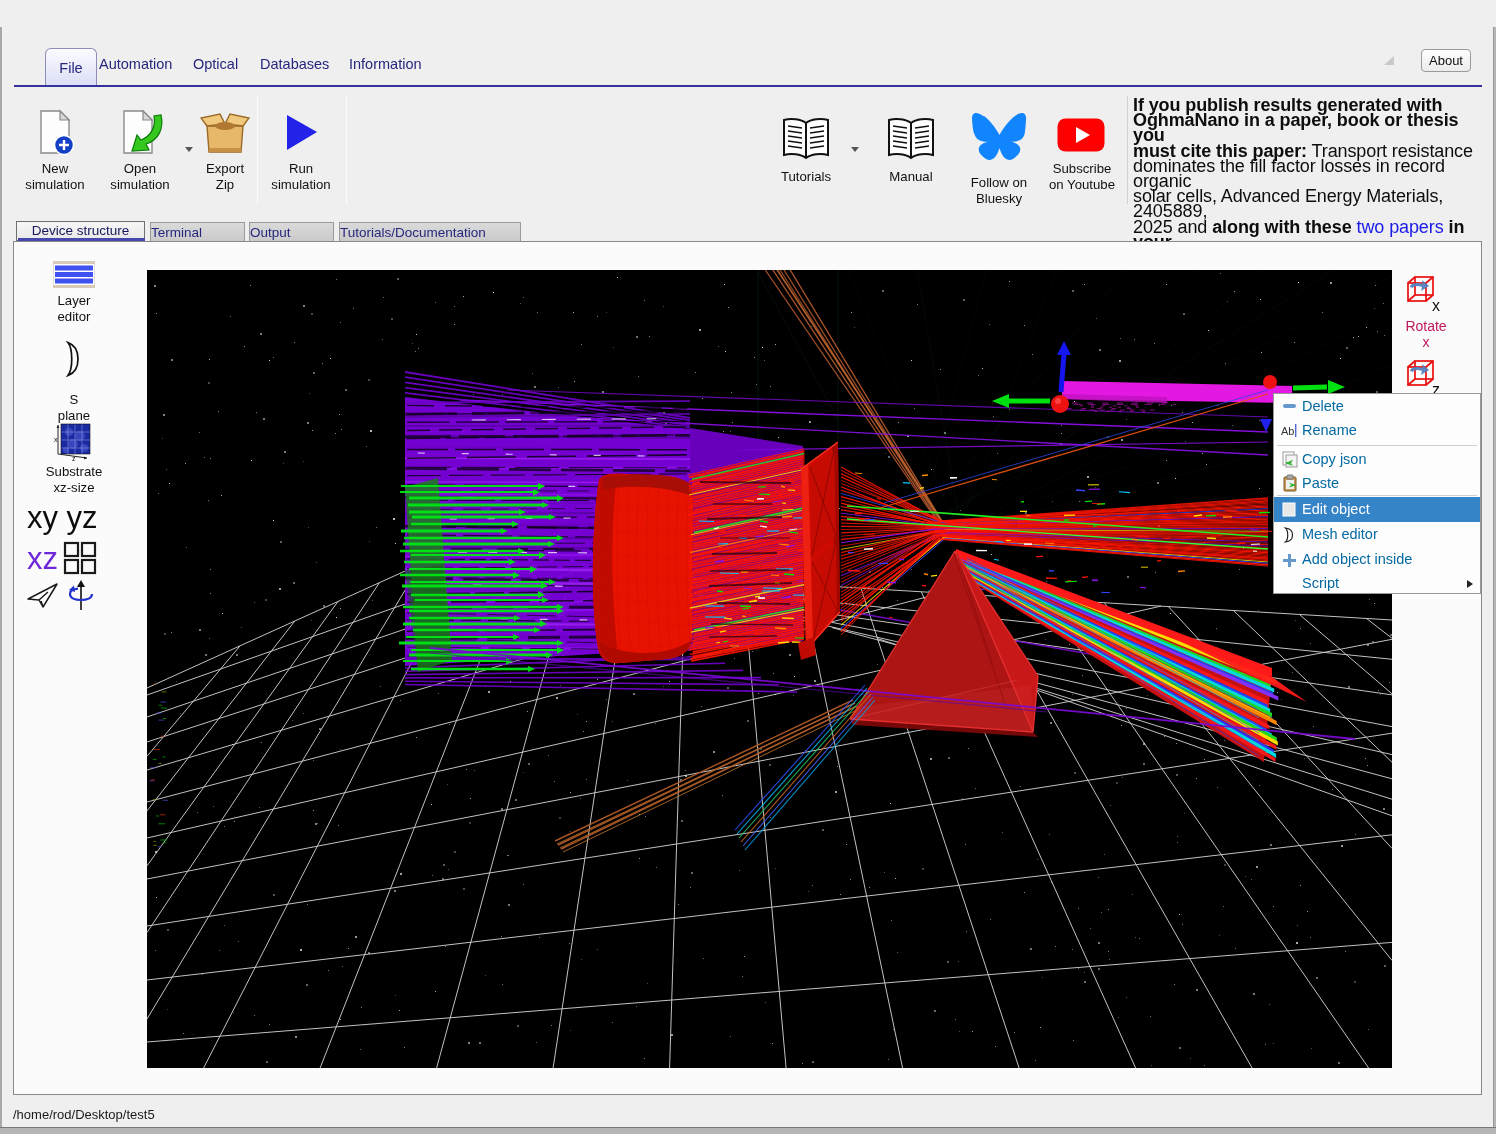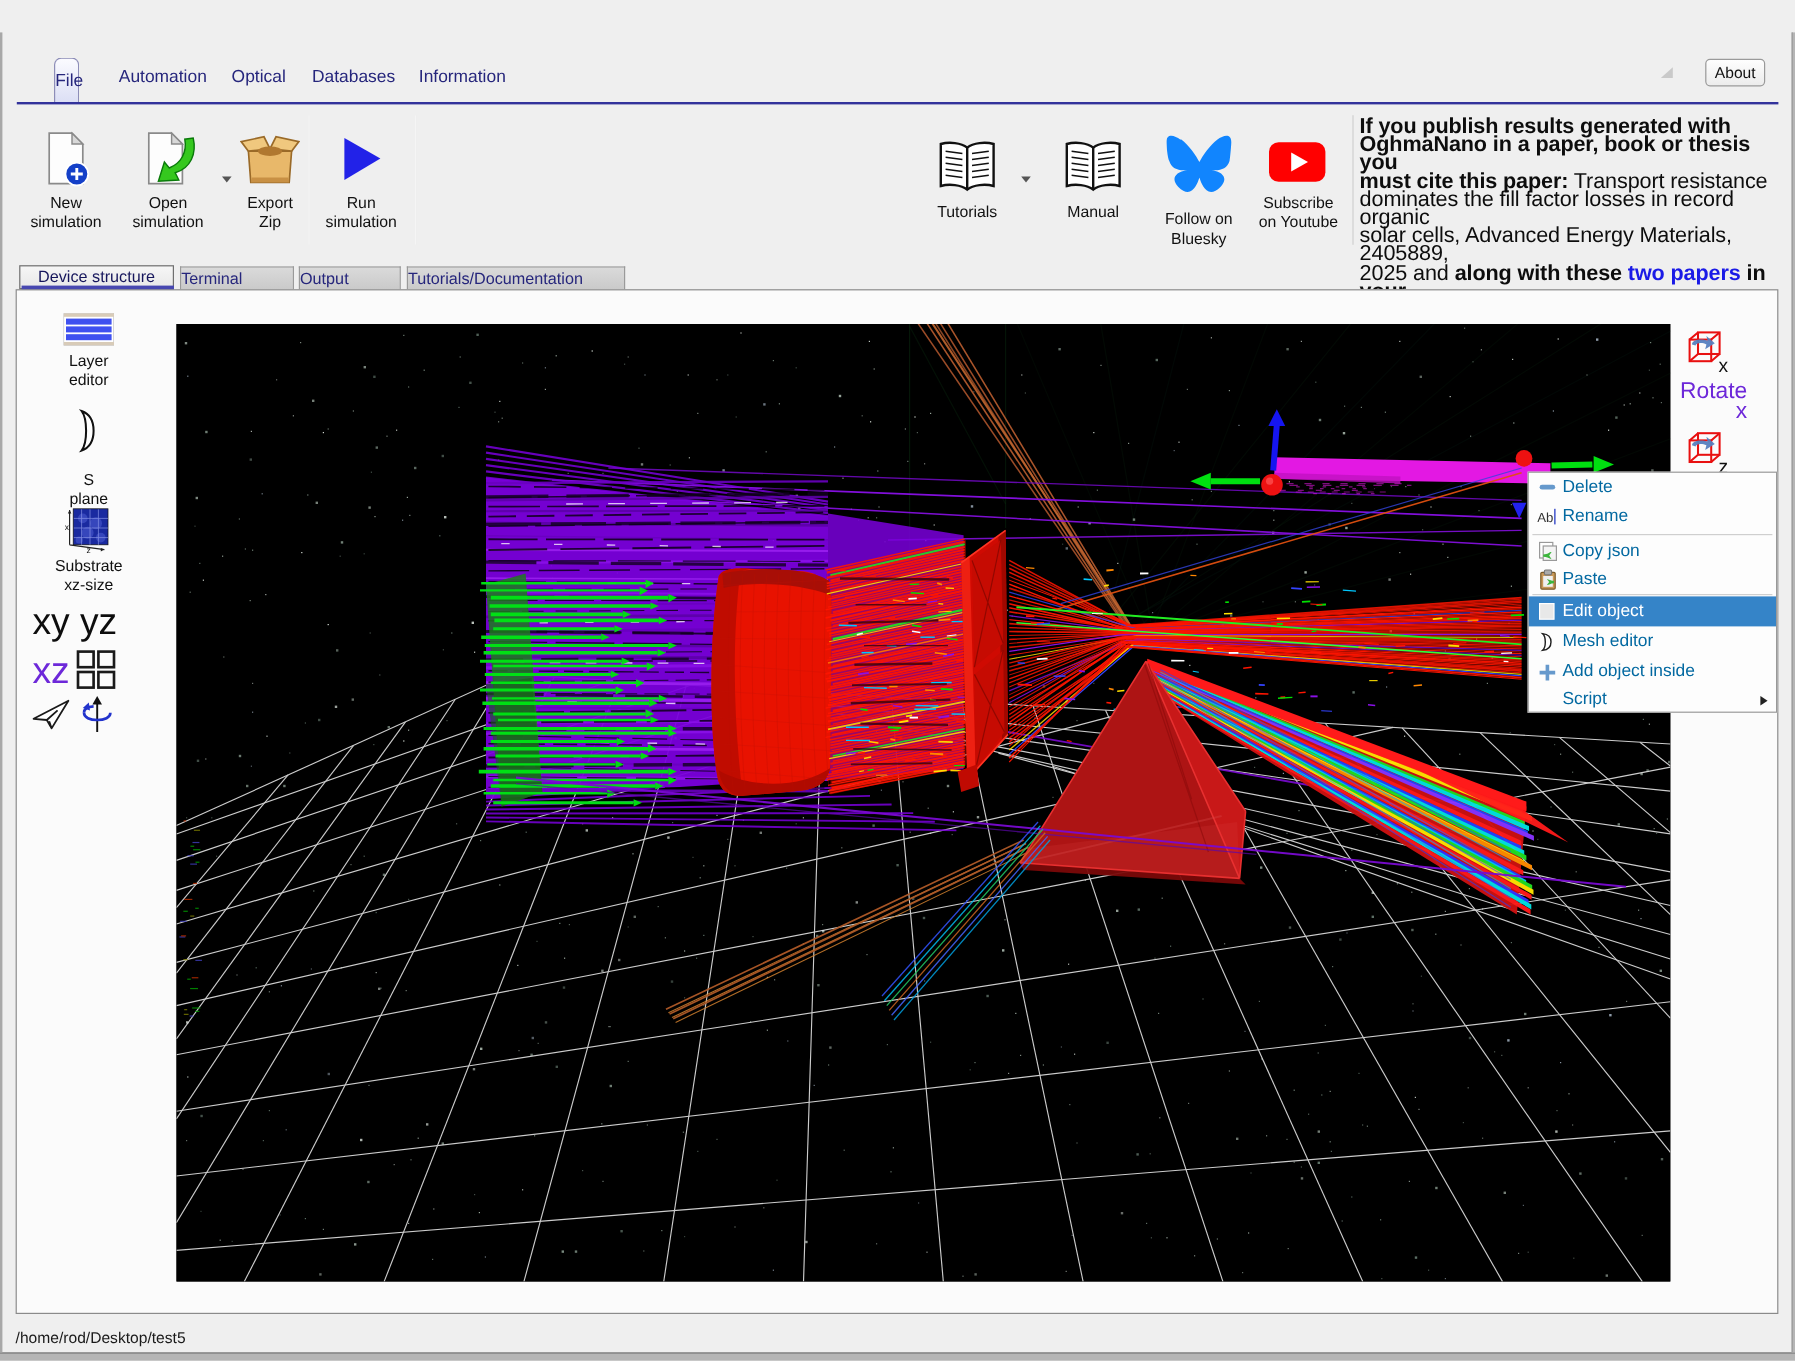--- a/index.html
+++ b/index.html
@@ -1,44 +1,44 @@
 <!DOCTYPE html>
 <html><head><meta charset="utf-8"><style>
 *{margin:0;padding:0;box-sizing:border-box}
 html,body{width:1496px;height:1134px;overflow:hidden;background:#efefef;font-family:"Liberation Sans",sans-serif}
 .abs{position:absolute}
 #win{position:relative;width:1496px;height:1134px}
 #titlebar{position:absolute;left:0;top:0;width:1496px;height:27px;background:linear-gradient(#c9c9c9,#b9b9b9);border-top:1px solid #888;border-bottom:1px solid #9a9a9a}
 #titletext{position:absolute;left:0;top:5px;width:1496px;text-align:center;font-size:13.5px;font-weight:bold;color:#1c1c1c}
 #bluebar{position:absolute;left:14px;top:85px;width:1468px;height:2px;background:#32329b}
 .tabtxt{position:absolute;top:56px;font-size:14.5px;color:#26267c}
-#filetab{position:absolute;left:45px;top:48px;width:21px;height:37px;background:linear-gradient(#fbfbff,#dcdff5);border:1px solid #8d8db8;border-bottom:none;border-radius:6px 6px 0 0;text-align:center;font-size:14.5px;color:#26267c;padding-top:11px}
+#filetab{position:absolute;left:45px;top:48px;width:52px;height:37px;background:linear-gradient(#fbfbff,#dcdff5);border:1px solid #8d8db8;border-bottom:none;border-radius:6px 6px 0 0;text-align:center;font-size:14.5px;color:#26267c;padding-top:11px}
 .sep{position:absolute;top:96px;width:1px;height:108px;background:#d8d8d8;border-right:1px solid #fcfcfc}
 .tbtn{position:absolute;text-align:center;font-size:13.2px;color:#111;line-height:15.5px}
 #about{position:absolute;left:1421px;top:49px;width:50px;height:23px;background:linear-gradient(#fefefe,#ececec);border:1px solid #9a9a9a;border-radius:4px;text-align:center;font-size:13px;color:#111;line-height:21px}
 #cite{position:absolute;left:1133px;top:98px;width:345px;font-size:18px;line-height:15.2px;color:#0d0d0d;letter-spacing:-0.1px}
-#cite a{color:#1a1ae6;font-weight:bold}
+#cite a{color:#1a1ae6;font-weight:normal}
 #citesep{position:absolute;left:1127px;top:96px;width:1px;height:108px;background:#d0d0d0}
 .stab{position:absolute;top:222px;height:20px;background:linear-gradient(#dadada,#c9c9c9);border:1px solid #9a9a9a;border-bottom:none;font-size:13.5px;color:#26267c;line-height:19px}
 #stab0{position:absolute;left:16px;top:221px;width:129px;height:20px;background:linear-gradient(#f6f6f6,#e8e8e8);border:1px solid #6f6f6f;text-align:center;font-size:13.5px;color:#16165c;line-height:18px;z-index:3}
 #stab0 u{position:absolute;left:1px;bottom:-1px;width:127px;height:3px;background:#4747b0;display:block}
 #panel{position:absolute;left:13px;top:241px;width:1469px;height:854px;background:#fbfbfb;border:1px solid #8a8a8a}
 #vp{position:absolute;left:147px;top:270px;width:1245px;height:798px;background:#000}
 .sideicolbl{position:absolute;text-align:center;font-size:13.2px;color:#111;line-height:15.5px;width:120px}
 #statusbar{position:absolute;left:13px;top:1107px;font-size:13px;color:#1a1a1a}
 #bottomstrip{position:absolute;left:0;top:1127px;width:1496px;height:7px;background:#b5b5b5;border-top:1px solid #787878}
 #leftedge{position:absolute;left:0;top:27px;width:2px;height:1100px;background:#a8a8a8}
 #rightedge{position:absolute;left:1493px;top:27px;width:3px;height:1100px;background:#b5b5b5;border-left:1px solid #9a9a9a}
 #ctxmenu{position:absolute;left:1273px;top:393px;width:208px;height:201px;background:#fdfdfd;border:1px solid #999;z-index:10}
 .mi{position:absolute;left:0;width:206px;height:25px;font-size:14.5px;color:#0369a1;line-height:25px}
 .mi .txt{position:absolute;left:28px;top:0}
 .msep{position:absolute;left:3px;width:200px;height:1px;background:#cfcfcf}
 #mihl{position:absolute;left:0;top:103px;width:206px;height:25px;background:#3584c8}
 #mihl .txt{position:absolute;left:28px;color:#fff;font-size:14.5px;line-height:25px}
-.rotlbl{position:absolute;text-align:right;font-size:19px;color:#6d28d9;line-height:15.5px;width:60px}
+.rotlbl{position:absolute;text-align:center;font-size:14px;color:#be185d;line-height:15.5px;width:60px}
 </style></head><body>
 <div id="win">
 
 
 <div id="filetab">File</div>
 <div class="tabtxt" style="left:99px">Automation</div>
 <div class="tabtxt" style="left:193px">Optical</div>
 <div class="tabtxt" style="left:260px">Databases</div>
 <div class="tabtxt" style="left:349px">Information</div>
 <div id="bluebar"></div>

